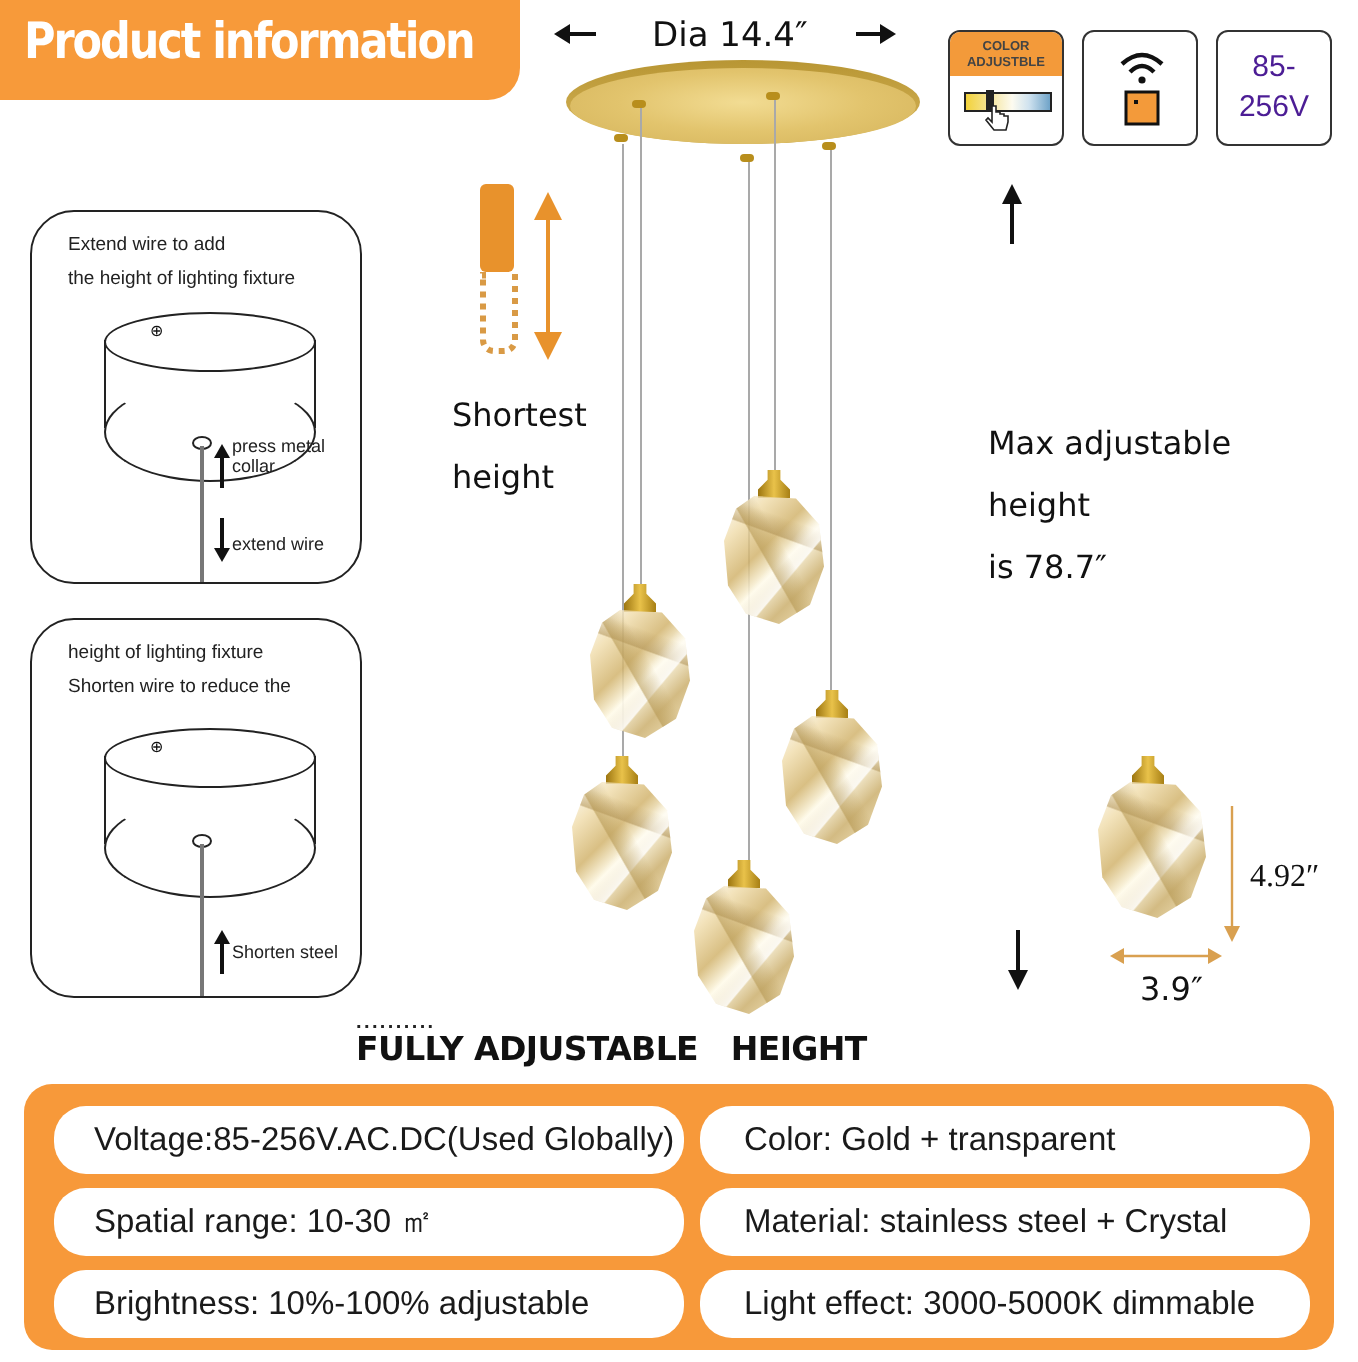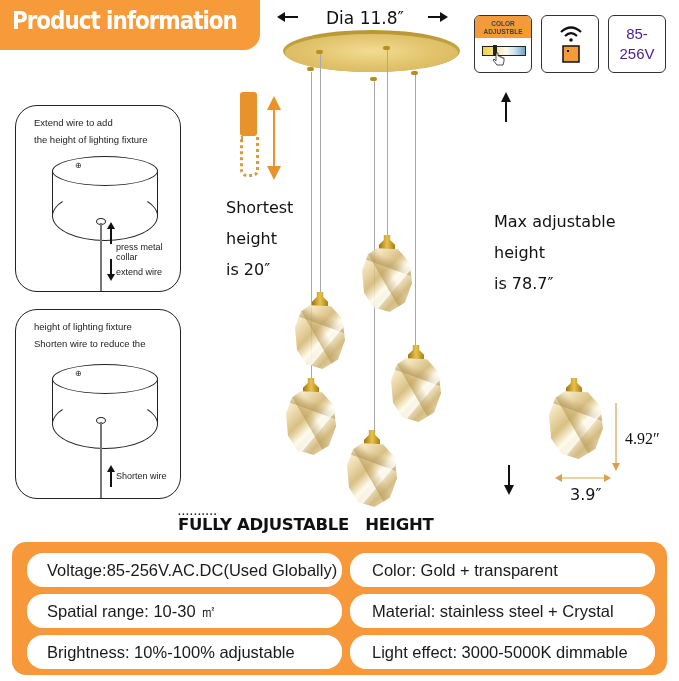--- a/index.html
+++ b/index.html
@@ -62,21 +62,21 @@
   .spec-pill { height:34px; background:#fff; border-radius:16px; box-sizing:border-box; font-size:16.5px; color:#1a1a1a; line-height:34px; white-space:nowrap; overflow:hidden; }
 </style>
 </head>
 <body>
 
 <div class="abs header-badge"></div>
 <div class="abs header-title">Product information</div>
 
 <div class="abs arrowhead-l" style="left:277px;top:12px;"></div>
 <div class="abs arrow-h" style="left:284px;top:16px;width:14px;"></div>
-<div class="abs dia-label">Dia 11.8″</div>
+<div class="abs dia-label">Dia 14.4″</div>
 <div class="abs arrow-h" style="left:428px;top:16px;width:12px;"></div>
 <div class="abs arrowhead-r" style="left:440px;top:12px;"></div>
 
 <div class="abs canopy-rim"></div>
 <div class="abs canopy-face"></div>
 <div class="abs hook" style="left:316px;top:50px;"></div>
 <div class="abs hook" style="left:383px;top:46px;"></div>
 <div class="abs hook" style="left:307px;top:67px;"></div>
 <div class="abs hook" style="left:370px;top:77px;"></div>
 <div class="abs hook" style="left:411px;top:71px;"></div>
@@ -153,21 +153,20 @@
 <div class="abs" style="left:240px;top:136px;width:13px;height:38px;border:3px dotted #d99a45;border-top:none;border-radius:0 0 7px 7px;"></div>
 <svg class="abs" style="left:266px;top:96px;" width="16" height="84" viewBox="0 0 16 84">
   <line x1="8" y1="10" x2="8" y2="74" stroke="#e8922c" stroke-width="2"></line>
   <polygon points="8,0 1,14 15,14" fill="#e8922c"></polygon>
   <polygon points="8,84 1,70 15,70" fill="#e8922c"></polygon>
 </svg>
 
 <div class="abs big-label" style="left:226px;top:192px;">
   <div>Shortest</div>
   <div>height</div>
-  <div>is 20″</div>
 </div>
 
 <div class="abs big-label" style="left:494px;top:206px;">
   <div>Max adjustable</div>
   <div>height</div>
   <div>is 78.7″</div>
 </div>
 
 <div class="abs pendant" style="left:546px;top:378px;width:60px;height:84px;">
   <div class="abs pendant-cap"></div>
@@ -198,21 +197,21 @@
   <div class="abs drum-side" style="left:36px;top:64px;width:104px;height:44px;"></div>
   <div class="abs drum-top" style="left:36px;top:50px;width:104px;height:28px;"></div>
   <div class="abs" style="left:36px;top:85px;width:104px;height:48px;border:1px solid #222;border-radius:50%;border-top-color:transparent;"></div>
   <div class="abs" style="left:59px;top:55px;font-size:8px;">⊕</div>
   <div class="abs" style="left:80px;top:112px;width:8px;height:5px;border:1px solid #222;border-radius:50%;"></div>
   <div class="abs" style="left:84px;top:117px;width:2px;height:70px;background:#777;"></div>
   <svg class="abs" style="left:91px;top:116px;" width="8" height="22" viewBox="0 0 8 22">
     <line x1="4" y1="5" x2="4" y2="22" stroke="#111" stroke-width="2"></line>
       <polygon points="4,0 0,7 8,7" fill="#111"></polygon>
   </svg>
-  <div class="abs small-label" style="left:100px;top:112px;line-height:10px;margin-top:24px;">
+  <div class="abs small-label" style="left:100px;top:112px;line-height:10px;">
     <div>press metal</div>
     <div>collar</div>
   </div>
   <svg class="abs" style="left:91px;top:153px;" width="8" height="22" viewBox="0 0 8 22">
     <line x1="4" y1="0" x2="4" y2="16" stroke="#111" stroke-width="2"></line>
       <polygon points="4,22 0,15 8,15" fill="#111"></polygon>
   </svg>
   <div class="abs small-label" style="left:100px;top:161px;">extend wire</div>
 </div>
 
@@ -224,21 +223,21 @@
   <div class="abs drum-side" style="left:36px;top:68px;width:104px;height:44px;"></div>
   <div class="abs drum-top" style="left:36px;top:54px;width:104px;height:28px;"></div>
   <div class="abs" style="left:36px;top:89px;width:104px;height:48px;border:1px solid #222;border-radius:50%;border-top-color:transparent;"></div>
   <div class="abs" style="left:59px;top:59px;font-size:8px;">⊕</div>
   <div class="abs" style="left:80px;top:107px;width:8px;height:5px;border:1px solid #222;border-radius:50%;"></div>
   <div class="abs" style="left:84px;top:112px;width:2px;height:78px;background:#777;"></div>
   <svg class="abs" style="left:91px;top:155px;" width="8" height="22" viewBox="0 0 8 22">
     <line x1="4" y1="5" x2="4" y2="22" stroke="#111" stroke-width="2"></line>
       <polygon points="4,0 0,7 8,7" fill="#111"></polygon>
   </svg>
-  <div class="abs small-label" style="left:100px;top:161px;">Shorten wire</div>
+  <div class="abs small-label" style="left:100px;top:161px;">Shorten steel</div>
 </div>
 
 <div class="abs dots">..........</div>
 <div class="abs fully-label" style="white-space:pre;">FULLY ADJUSTABLE   HEIGHT</div>
 
 <div class="abs spec-frame"></div>
 <div class="abs spec-pill" style="left:27px;top:553px;width:315px;padding-left:20px;">Voltage:85-256V.AC.DC(Used Globally)</div>
 <div class="abs spec-pill" style="left:27px;top:594px;width:315px;padding-left:20px;">Spatial range: 10-30 ㎡</div>
 <div class="abs spec-pill" style="left:27px;top:635px;width:315px;padding-left:20px;">Brightness: 10%-100% adjustable</div>
 <div class="abs spec-pill" style="left:350px;top:553px;width:305px;padding-left:22px;">Color: Gold + transparent</div>

